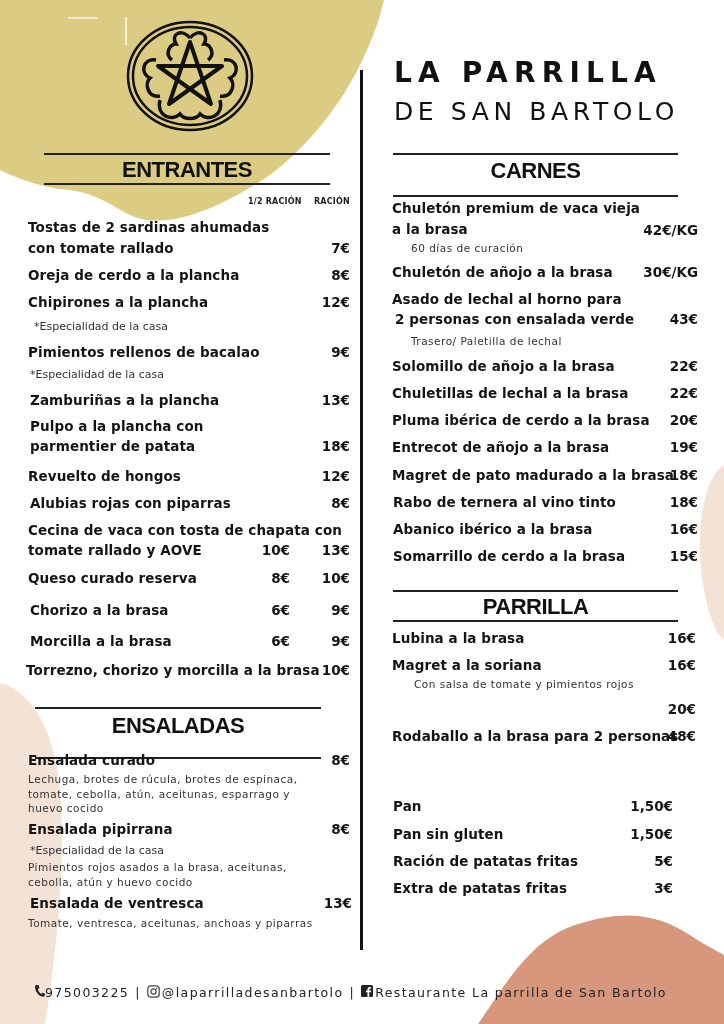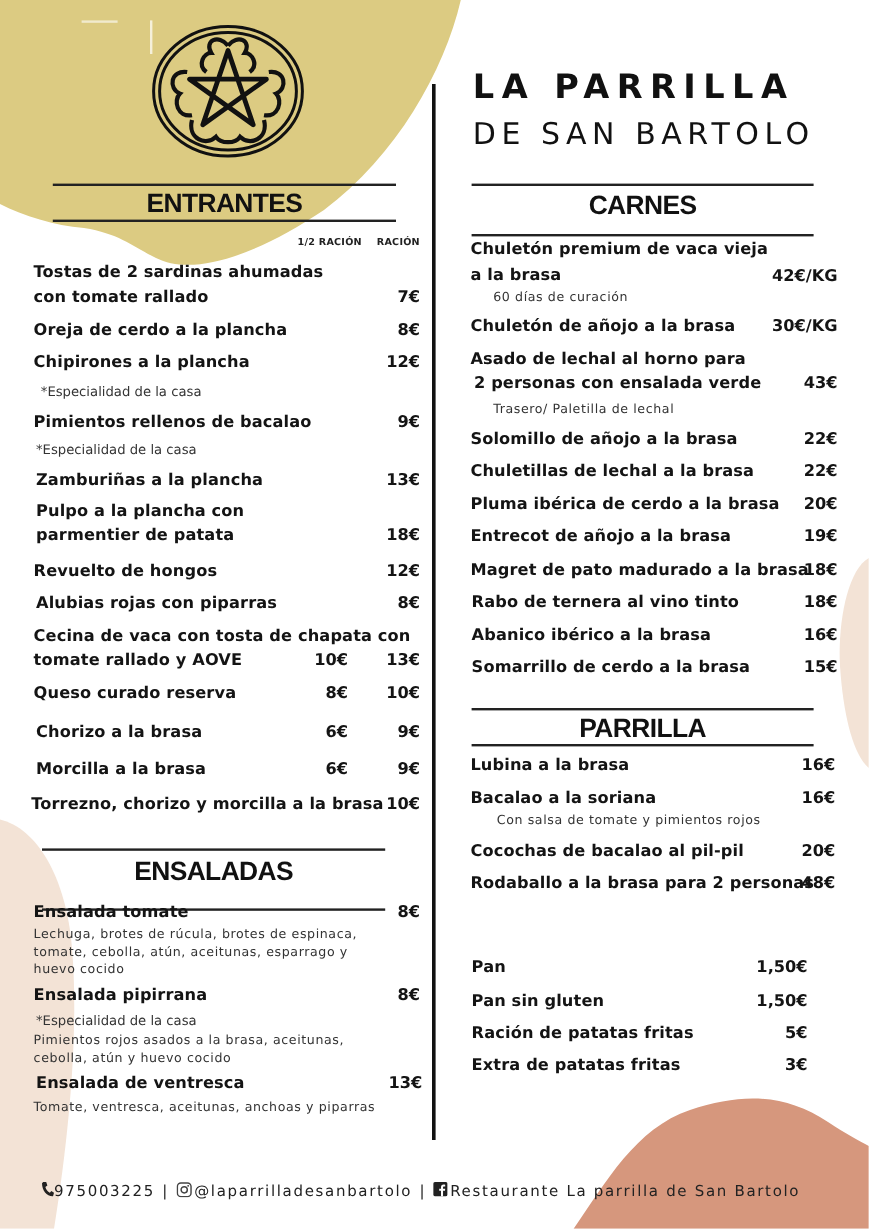--- a/index.html
+++ b/index.html
@@ -136,21 +136,21 @@
     <div class="price" style="right:0;">9€</div>
   </div>
   <div class="row" style="left:26px;top:660px;width:324px;height:22px;">
     <div class="name">Torrezno, chorizo y morcilla a la brasa</div>
     <div class="price" style="right:0;">10€</div>
   </div>
 
   <div class="sect-head h-ensaladas">ENSALADAS</div>
 
   <div class="row" style="left:28px;top:750px;width:322px;height:70px;">
-    <div class="name">Ensalada tomate</div>
+    <div class="name">Ensalada curado</div>
     <div class="price" style="right:0;">8€</div>
     <div class="desc" style="left:0;top:22px;">Lechuga, brotes de rúcula, brotes de espinaca,</div>
     <div class="desc" style="left:0;top:37px;">tomate, cebolla, atún, aceitunas, esparrago y</div>
     <div class="desc" style="left:0;top:51px;">huevo cocido</div>
   </div>
   <div class="row" style="left:28px;top:819px;width:322px;height:74px;">
     <div class="name">Ensalada pipirrana</div>
     <div class="price" style="right:0;">8€</div>
     <div class="note" style="left:2px;top:24px;">*Especialidad de la casa</div>
     <div class="desc" style="left:0;top:41px;">Pimientos rojos asados a la brasa, aceitunas,</div>
@@ -213,26 +213,25 @@
     <div class="price" style="right:0;">15€</div>
   </div>
 
   <div class="sect-head h-pescados">PARRILLA</div>
 
   <div class="row" style="left:392px;top:628px;width:304px;height:22px;">
     <div class="name">Lubina a la brasa</div>
     <div class="price" style="right:0;">16€</div>
   </div>
   <div class="row" style="left:392px;top:655px;width:304px;height:40px;">
-    <div class="name">Bacalao a la soriana</div>
+    <div class="name">Magret a la soriana</div>
     <div class="price" style="right:0;">16€</div>
     <div class="note" style="left:22px;top:22px;font-size:10.5px;letter-spacing:0.5px;">Con salsa de tomate y pimientos rojos</div>
   </div>
   <div class="row" style="left:392px;top:699px;width:304px;height:22px;">
-    <div class="name">Cocochas de bacalao al pil-pil</div>
     <div class="price" style="right:0;">20€</div>
   </div>
   <div class="row" style="left:392px;top:726px;width:304px;height:22px;">
     <div class="name">Rodaballo a la brasa para 2 personas</div>
     <div class="price" style="right:0;">48€</div>
   </div>
 
   <div class="row" style="left:393px;top:796px;width:280px;height:22px;">
     <div class="name">Pan</div>
     <div class="price" style="right:0;">1,50€</div>

